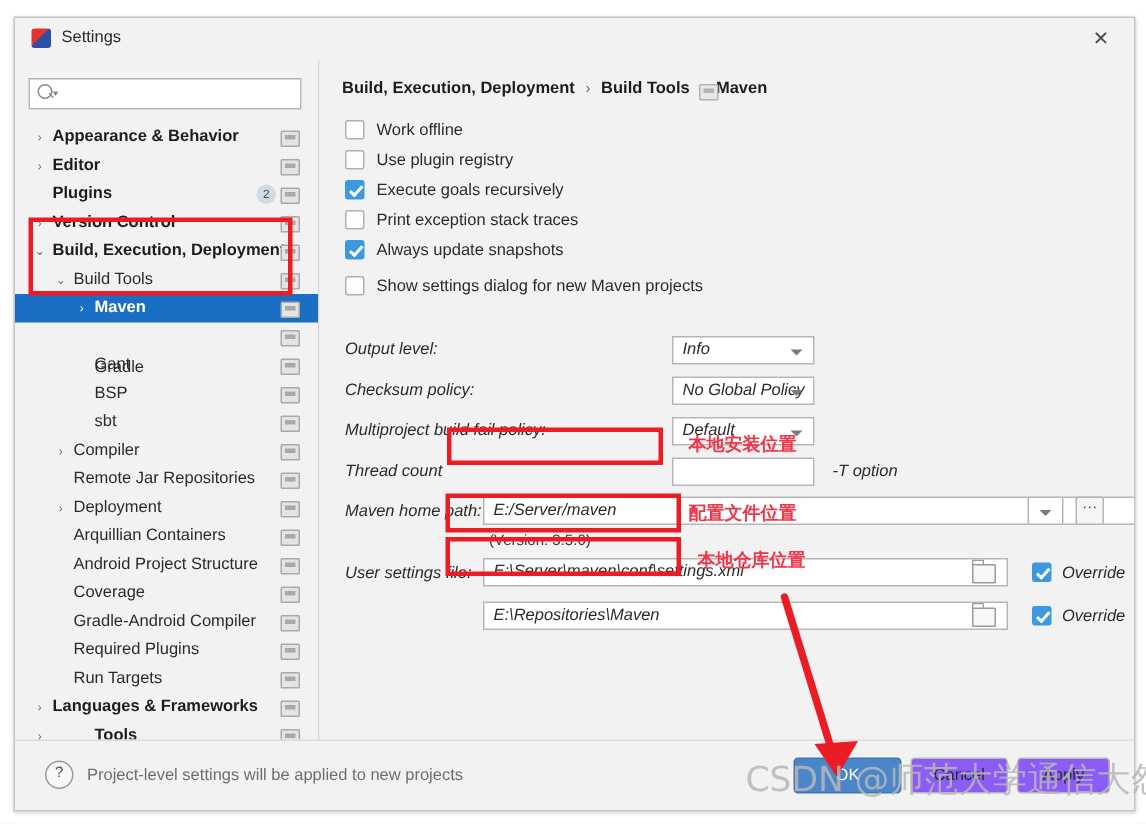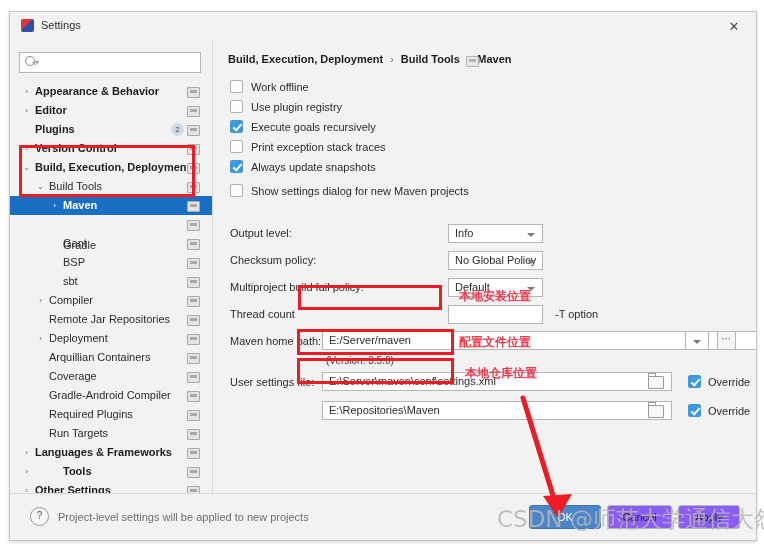--- a/index.html
+++ b/index.html
@@ -111,21 +111,21 @@
     position:absolute;left:0;top:2px;width:13px;height:13px;box-sizing:border-box;
     border:1px solid #b0b0b0;background:#fdfdfd;border-radius:2px;
   }
   .cbox.on{background:#3c99e0;border-color:#3c99e0;}
   .cbox.on:after{
     content:"";position:absolute;left:4px;top:1px;width:3px;height:7px;
     border:solid #ffffff;border-width:0 2px 2px 0;transform:rotate(42deg);
   }
   .cblabel{position:absolute;left:21px;top:0;font-size:11px;color:#2b2b2b;}
 
-  .frow{position:absolute;left:17px;height:21px;line-height:21px;white-space:nowrap;}
+  .frow{position:absolute;left:17px;height:21px;line-height:21px;white-space:nowrap;font-style:italic;}
   .flabel{position:absolute;left:0;top:0;font-size:11px;color:#2b2b2b;}
   .select{
     position:absolute;height:19px;box-sizing:border-box;
     background:#ffffff;border:1px solid #b6b6b6;
     font-size:11px;line-height:17px;color:#2b2b2b;
   }
   .select .sv{position:absolute;left:6px;top:0;}
   .select .dn{
     position:absolute;right:7px;top:8px;width:0;height:0;
     border-left:4px solid transparent;border-right:4px solid transparent;
@@ -265,20 +265,24 @@
             <span class="lbl" style="left: 39px;">Remote Jar Repositories</span>
             <span class="gear"></span>
           </div>
           <div class="tnode">
             <span class="arrow" style="left: 25px;">›</span>
             <span class="lbl" style="left: 39px;">Deployment</span>
             <span class="gear"></span>
           </div>
           <div class="tnode">
             <span class="lbl" style="left: 39px;">Arquillian Containers</span>
+            <span class="gear"></span>
+          </div>
+          <div class="tnode">
+            <span class="lbl" style="left: 39px;">Android Project Structure</span>
             <span class="gear"></span>
           </div>
           <div class="tnode">
             <span class="lbl" style="left: 39px;">Coverage</span>
             <span class="gear"></span>
           </div>
           <div class="tnode">
             <span class="lbl" style="left: 39px;">Gradle-Android Compiler</span>
             <span class="gear"></span>
           </div>

